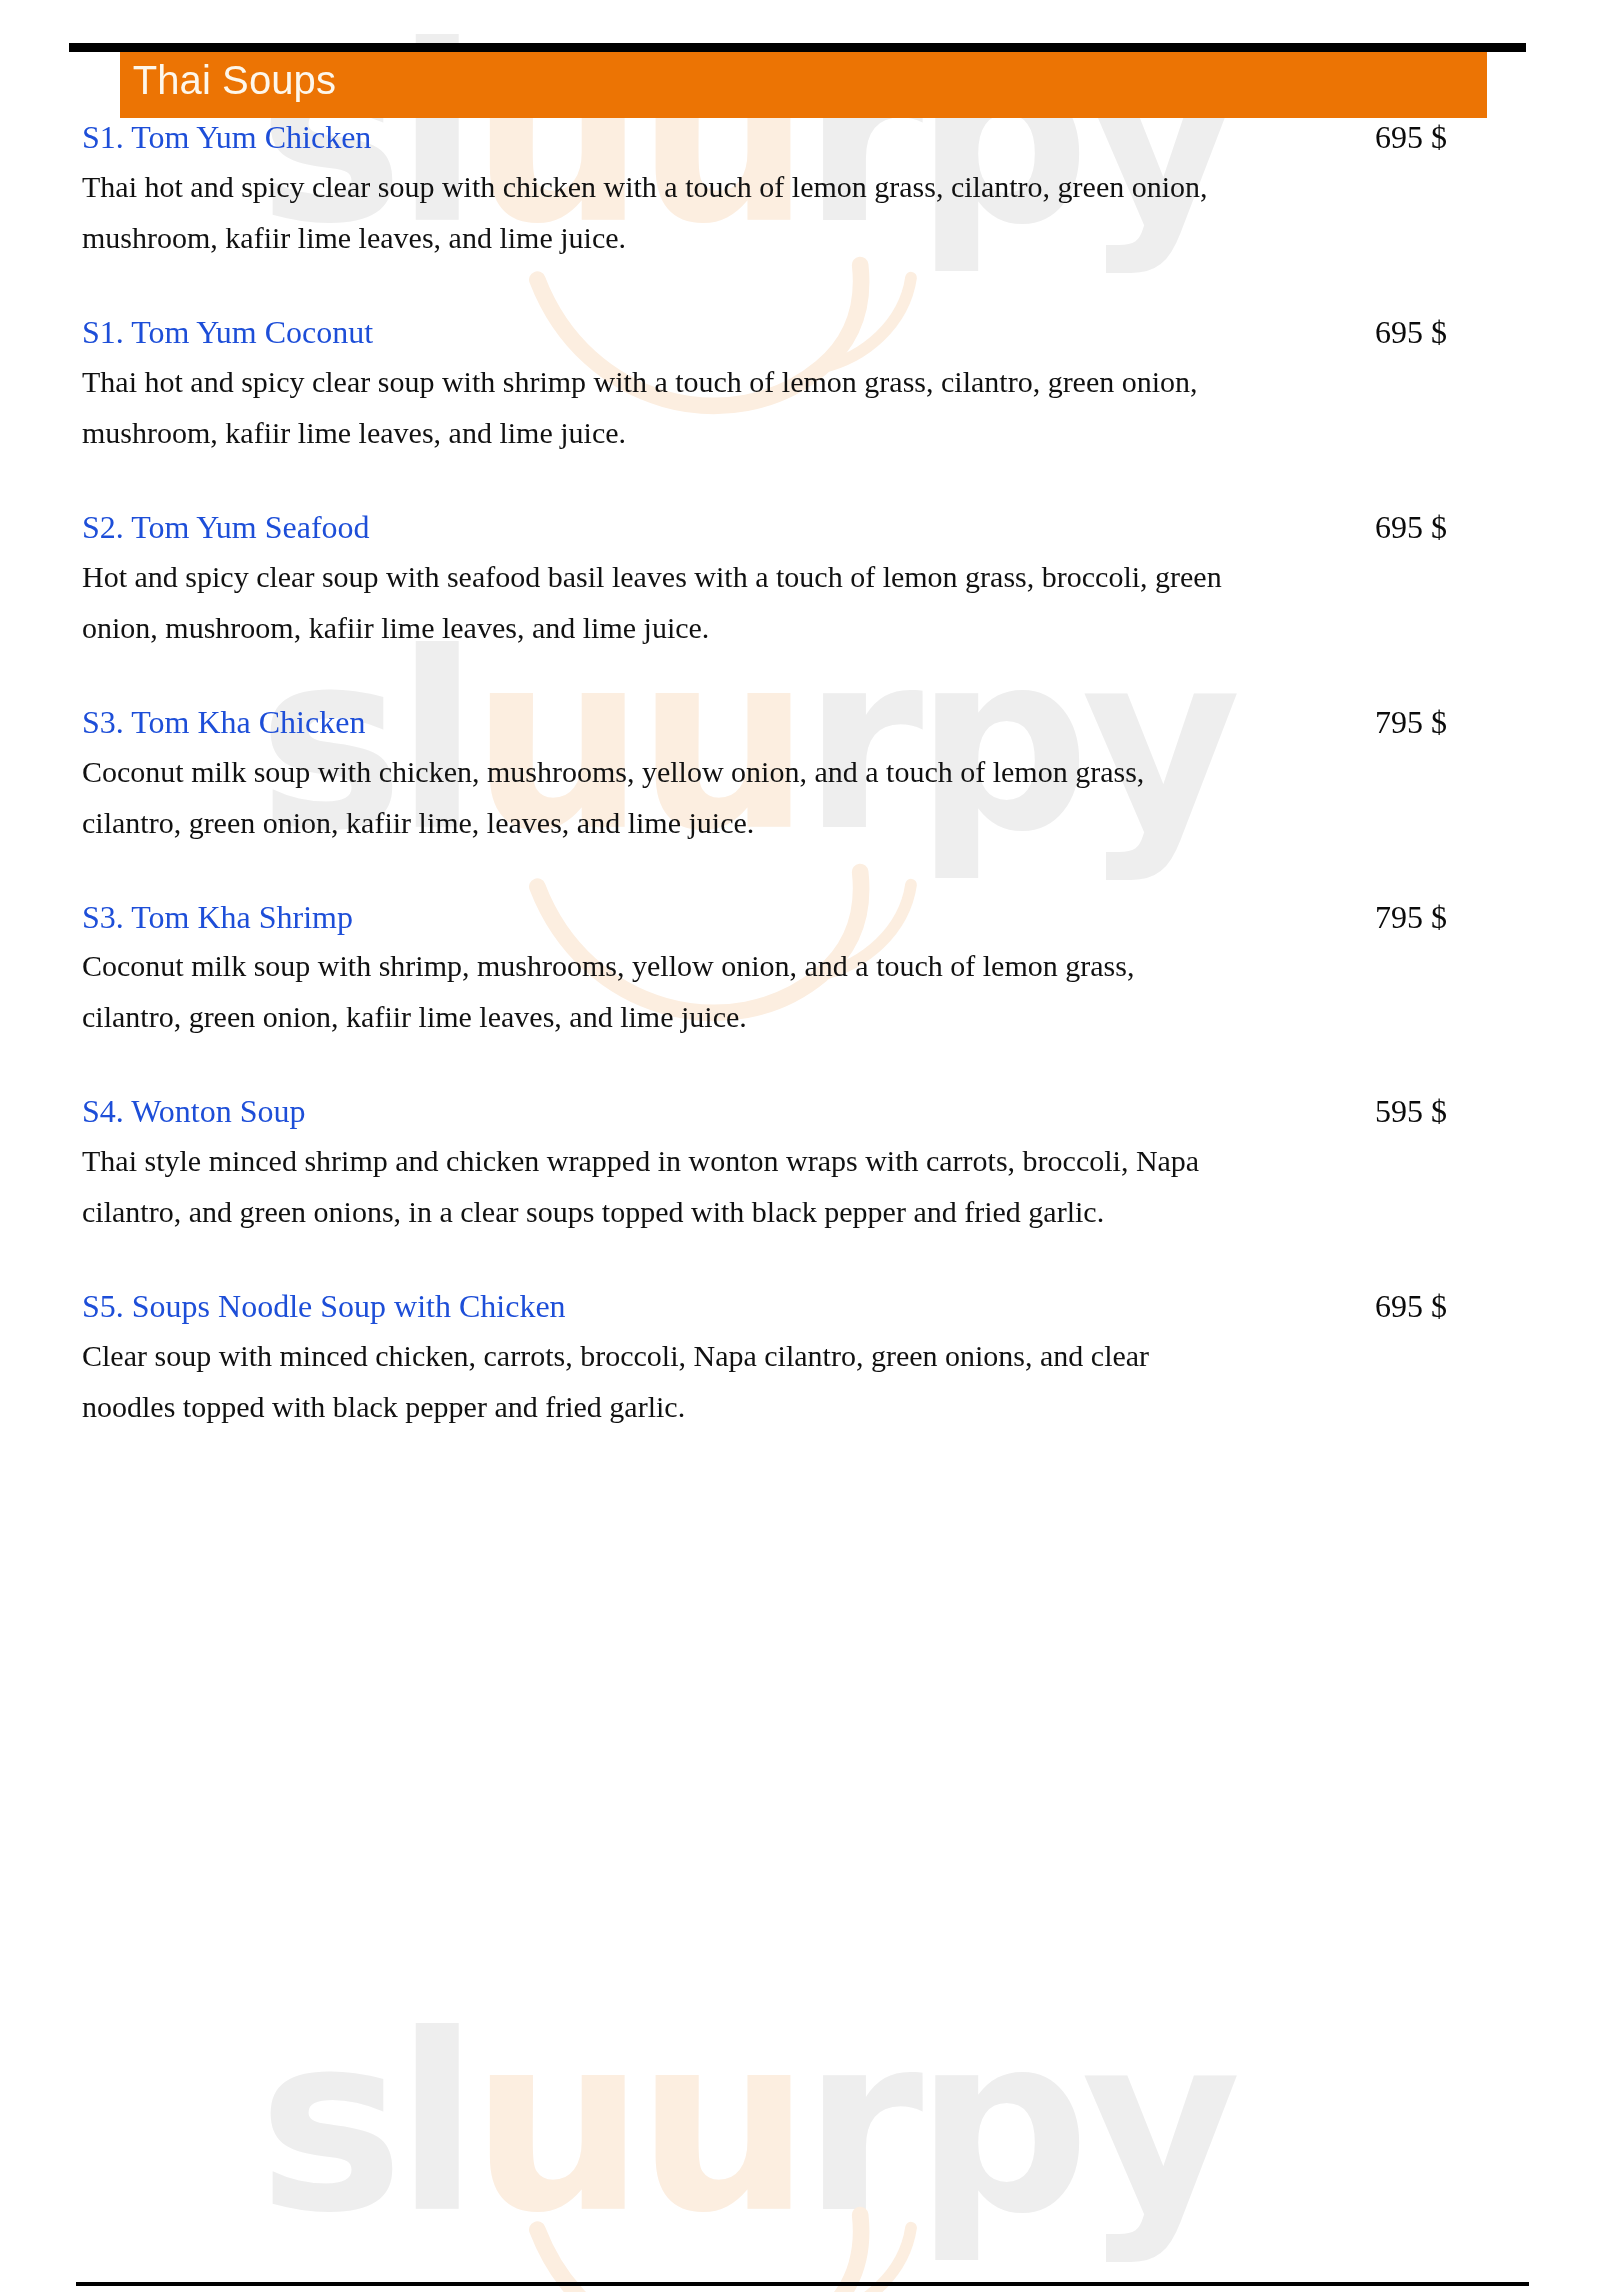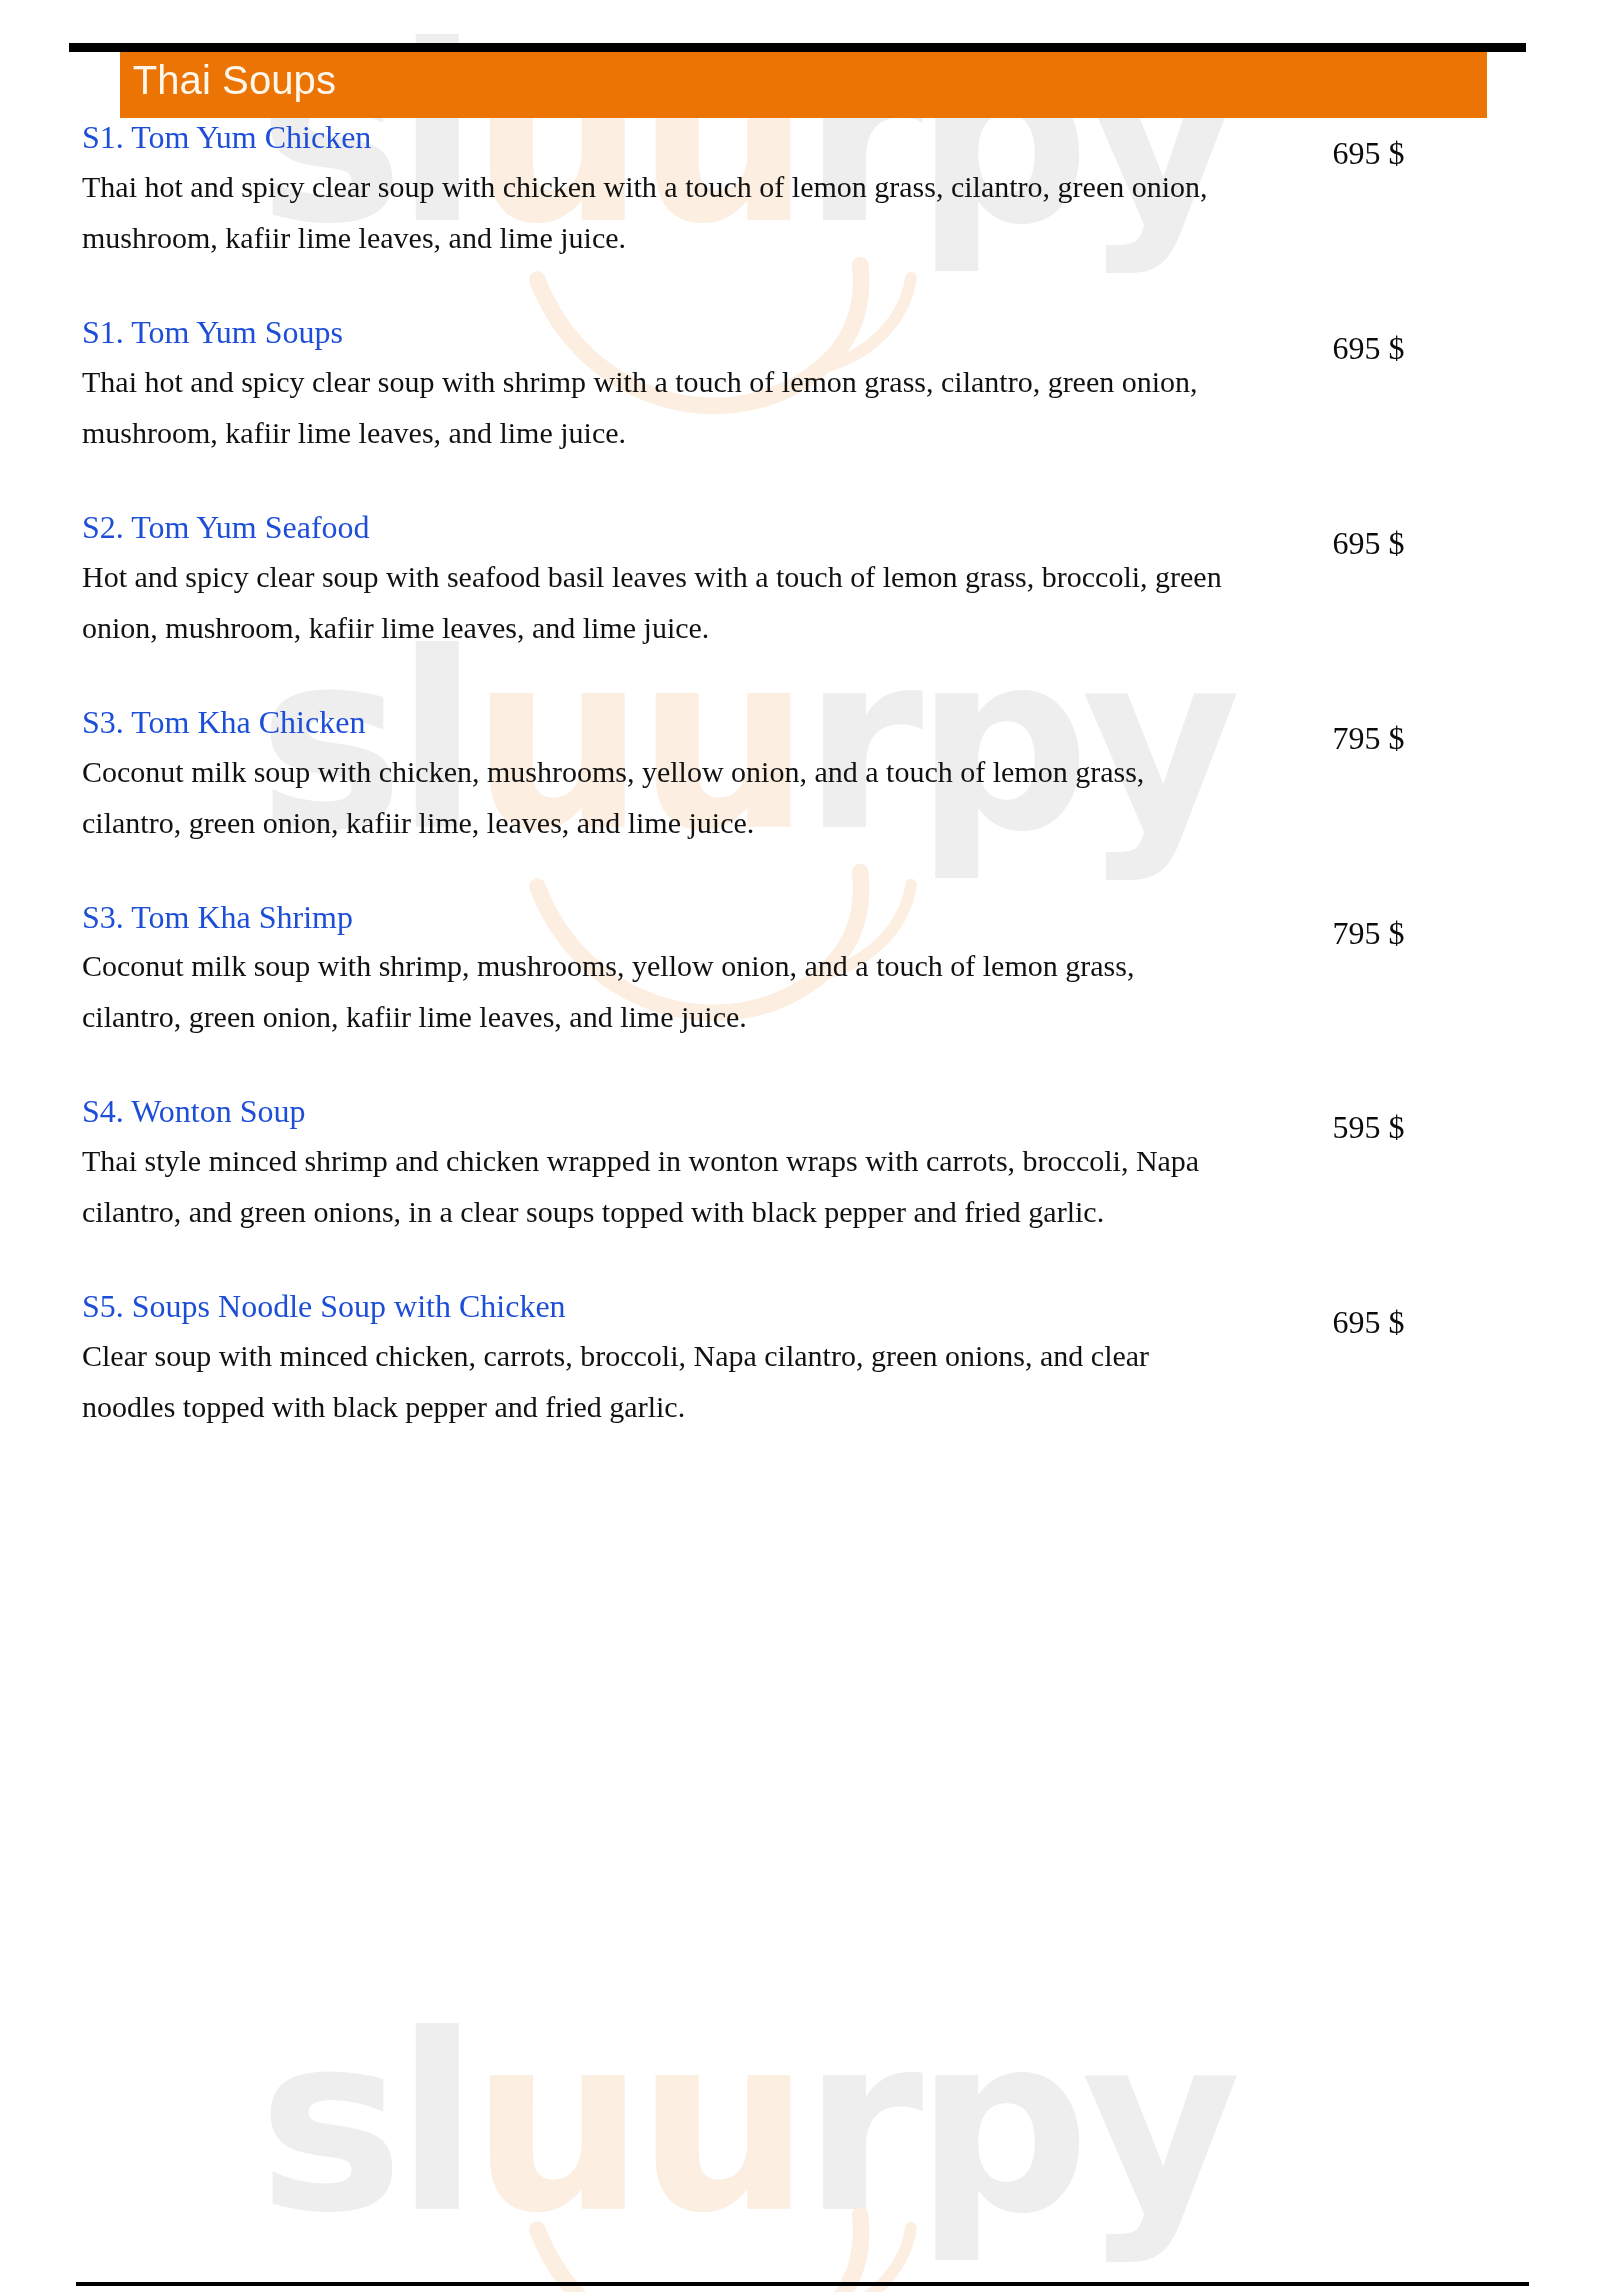--- a/index.html
+++ b/index.html
@@ -102,23 +102,23 @@
     left: 82px;
     top: 0;
     font-size: 32px;
     line-height: 39px;
     color: #1d4ed8;
     white-space: nowrap;
   }
   .item-price {
     position: absolute;
     left: 1290px;
-    top: 16px;
+    top: 0;
     width: 157px;
-    text-align: center;
+    text-align: right;
     font-size: 32px;
     line-height: 39px;
     color: #0b0b0b;
     white-space: nowrap;
     font-family: Liberation Serif, serif;
   }
   .item-desc {
     margin: 3.9px 0 0 82px;
     width: 1157px;
     font-size: 30px;
@@ -179,21 +179,21 @@
 
   <div class="item">
         <div class="item-head">
           <div class="item-name">S1. Tom Yum Chicken</div>
           <div class="item-price">695 $</div>
         </div>
         <div class="item-desc">Thai hot and spicy clear soup with chicken with a touch of lemon grass, cilantro, green onion, mushroom, kafiir lime leaves, and lime juice.</div>
       </div>
       <div class="item">
         <div class="item-head">
-          <div class="item-name">S1. Tom Yum Soups</div>
+          <div class="item-name">S1. Tom Yum Coconut</div>
           <div class="item-price">695 $</div>
         </div>
         <div class="item-desc">Thai hot and spicy clear soup with shrimp with a touch of lemon grass, cilantro, green onion, mushroom, kafiir lime leaves, and lime juice.</div>
       </div>
       <div class="item">
         <div class="item-head">
           <div class="item-name">S2. Tom Yum Seafood</div>
           <div class="item-price">695 $</div>
         </div>
         <div class="item-desc">Hot and spicy clear soup with seafood basil leaves with a touch of lemon grass, broccoli, green onion, mushroom, kafiir lime leaves, and lime juice.</div>

